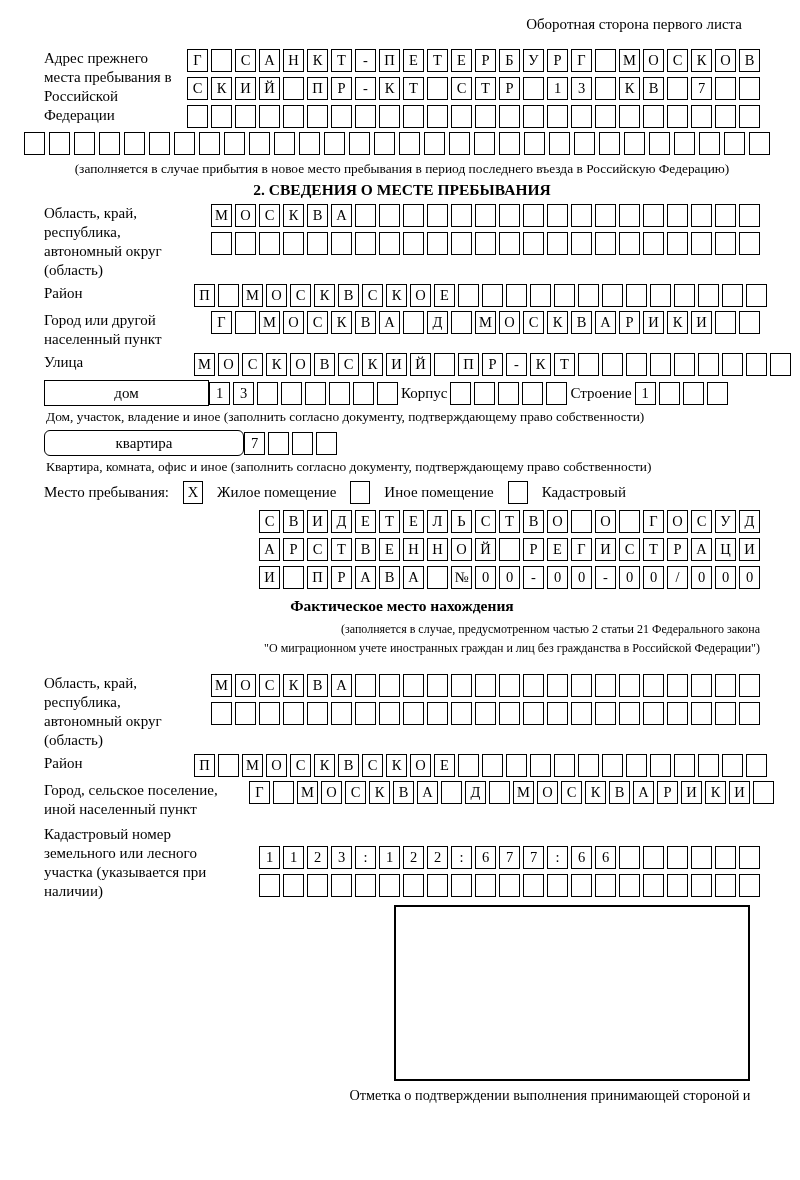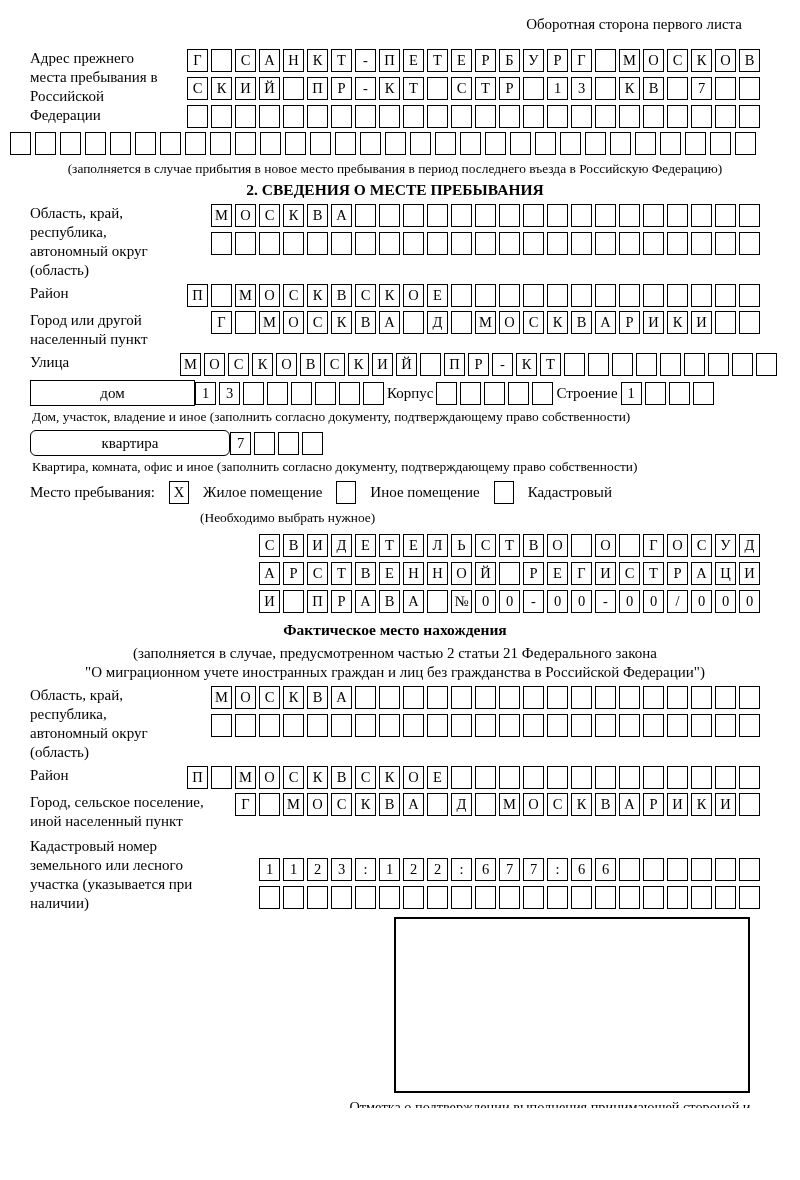--- a/index.html
+++ b/index.html
@@ -1,18 +1,18 @@
 <!DOCTYPE html>
 <html><head>
 <meta charset="utf-8">
 <style>
   html,body{margin:0;padding:0;background:#ffffff;}
   .page{
     width:800px;height:1108px;overflow:hidden;box-sizing:border-box;
-    padding:16px 40px 0 30px;
+    padding:16px 40px 0 44px;
     font-family:"Liberation Serif","DejaVu Serif",serif;
     color:#000;background:#fff;
   }
   .hdr{ text-align:right; font-size:15px; margin-right:18px; margin-bottom:16px;}
   .frow{display:flex;align-items:flex-start;margin-bottom:4px;}
   .flabel{font-size:15px;line-height:19px;flex:none;}
   .lbl-s1{width:142px;}
   .lbl-std{width:150px;}
   .lbl-doc{width:205px;}
   .lbl-g3{width:205px;}
@@ -31,21 +31,21 @@
   .widebox{
     box-sizing:border-box;border:1.6px solid #000;height:26px;
     display:flex;align-items:center;justify-content:center;font-size:15px;flex:none;
   }
   .dom-row{display:flex;align-items:center;margin-bottom:3px;}
   .inline-lbl{font-size:15px;flex:none;padding:0 3px;}
   .dom-row .cells{margin-left:0;}
   .mesto-row{display:flex;align-items:center;gap:14px;font-size:15px;margin-bottom:6px;}
   .mesto-row .cell{width:20px;}
   .mesto-note{font-size:13.4px;margin:0 0 8px 170px;}
-  .fact-note{font-size:15px;text-align:center;line-height:19px;margin-bottom:4px;}
+  .fact-note{font-size:12px;text-align:right;line-height:19px;margin-bottom:16px;}
   .kad-rows{margin-top:21px;}
   .stamp-box{
     width:356px;height:176px;box-sizing:border-box;border:2px solid #000;
     margin-left:auto;margin-right:10px;margin-top:4px;margin-bottom:5px;background:#fff;
   }
   .stamp-note{
     width:420px;margin-left:auto;margin-right:0;
     font-size:14.3px;line-height:19px;text-align:center;
   }
 </style>
@@ -364,21 +364,20 @@
 
   <div class="mesto-row">
     <span>Место пребывания:</span>
     <span class="cell">X</span>
     <span>Жилое помещение</span>
     <span class="cell"></span>
     <span>Иное помещение</span>
     <span class="cell"></span>
     <span>Кадастровый</span>
   </div>
-  <div class="mesto-note">(Необходимо выбрать нужное)</div>
 
   <div class="frow" style="margin-bottom:8px;">
     <div class="cellcol">
       <div class="cells">
           <span class="cell">С</span>
           <span class="cell">В</span>
           <span class="cell">И</span>
           <span class="cell">Д</span>
           <span class="cell">Е</span>
           <span class="cell">Т</span>

